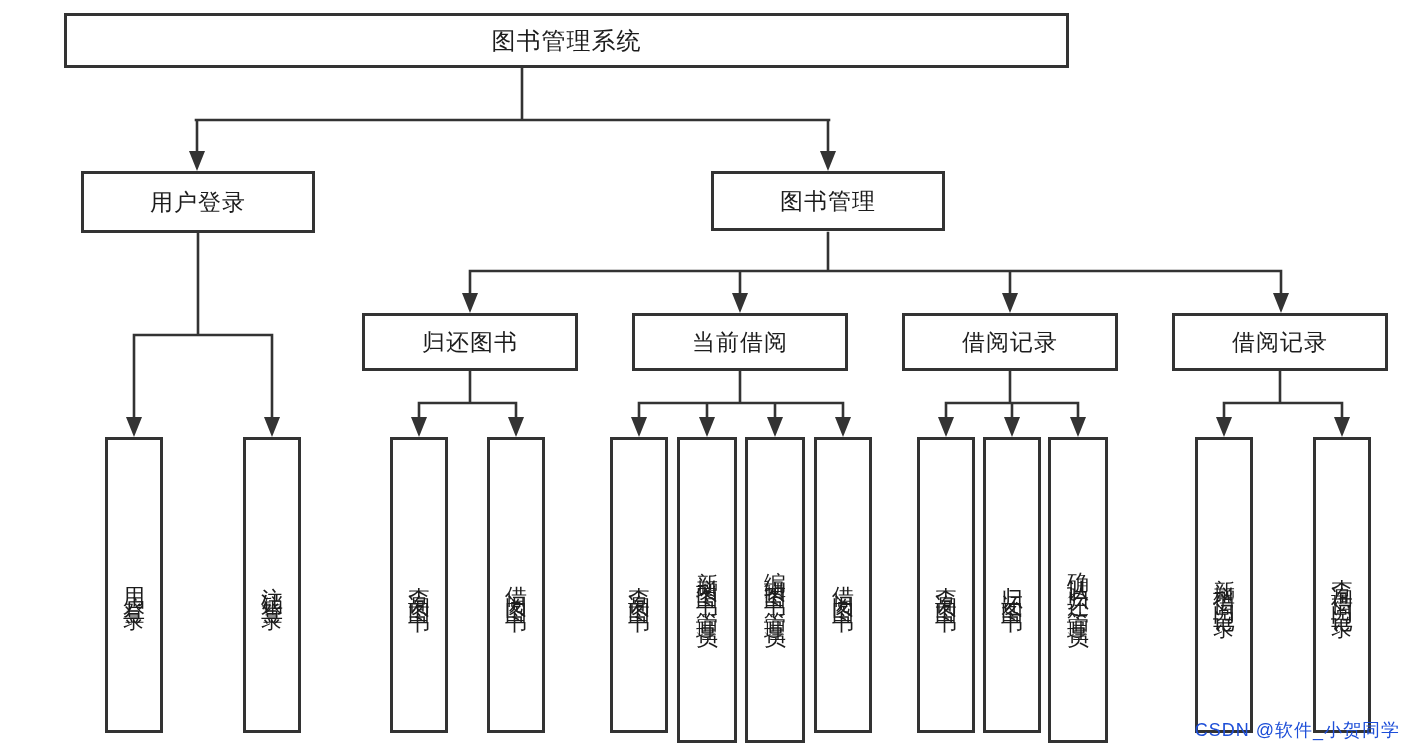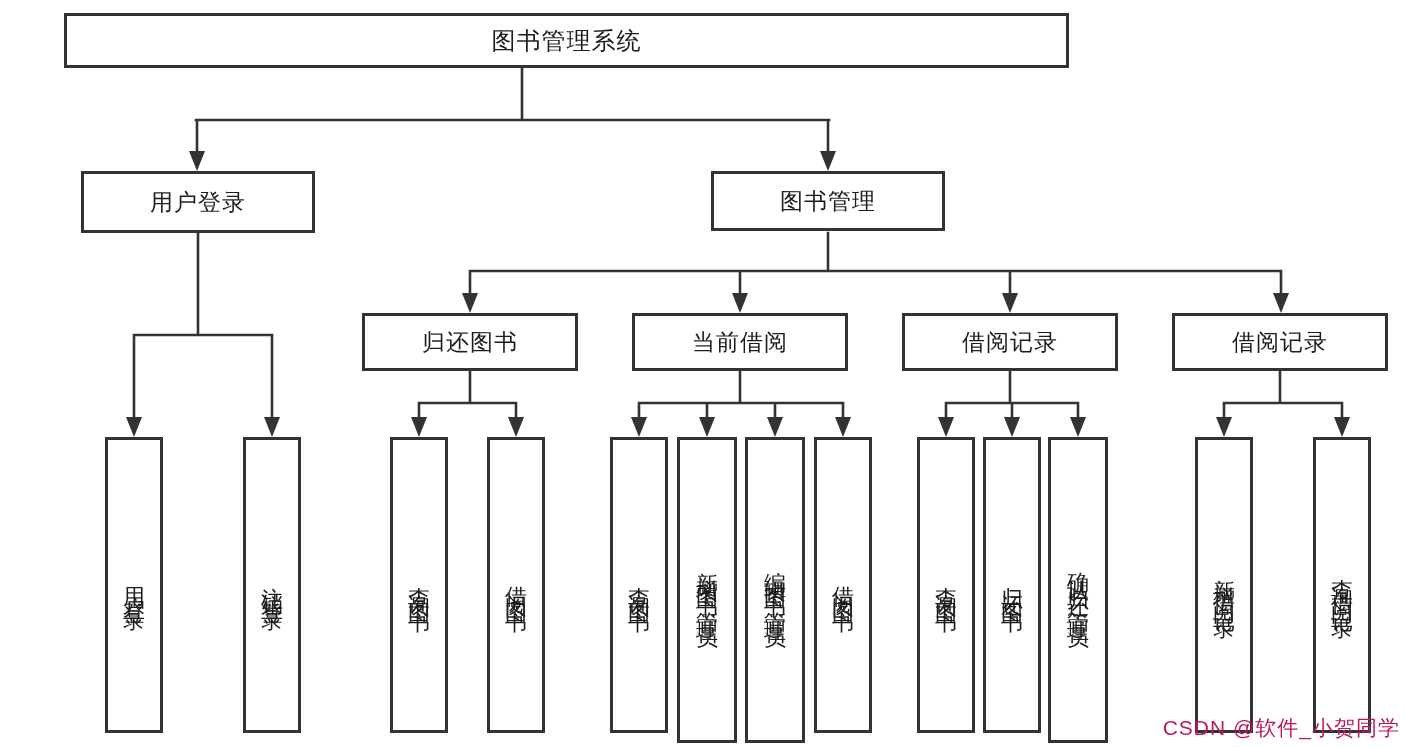--- a/index.html
+++ b/index.html
@@ -20,21 +20,21 @@
     position:absolute;border:3px solid #333333;background:#ffffff;
     display:flex;align-items:center;justify-content:center;
     z-index:1;box-sizing:border-box;
   }
   .leaf span{
     writing-mode:vertical-rl;text-orientation:mixed;
     font-size:22px;line-height:1;letter-spacing:8px;color:#1c1c1c;
   }
   .watermark{
     position:absolute;right:5px;bottom:5px;z-index:5;
-    font-size:21px;color:#be185d;letter-spacing:1px;white-space:nowrap;
+    font-size:18px;color:#1d4ed8;letter-spacing:1px;white-space:nowrap;
   }
 </style>
 </head>
 <body>
 
 <div class="stage">
 
   <svg class="wires" width="1405" height="747" viewBox="0 0 1405 747" aria-hidden="true">
     <g stroke="#333333" stroke-width="2.6" fill="none" stroke-linecap="square">
       <path d="M522,68 V120 M196,120 H829 M197,120 V153 M828,120 V153"></path>

